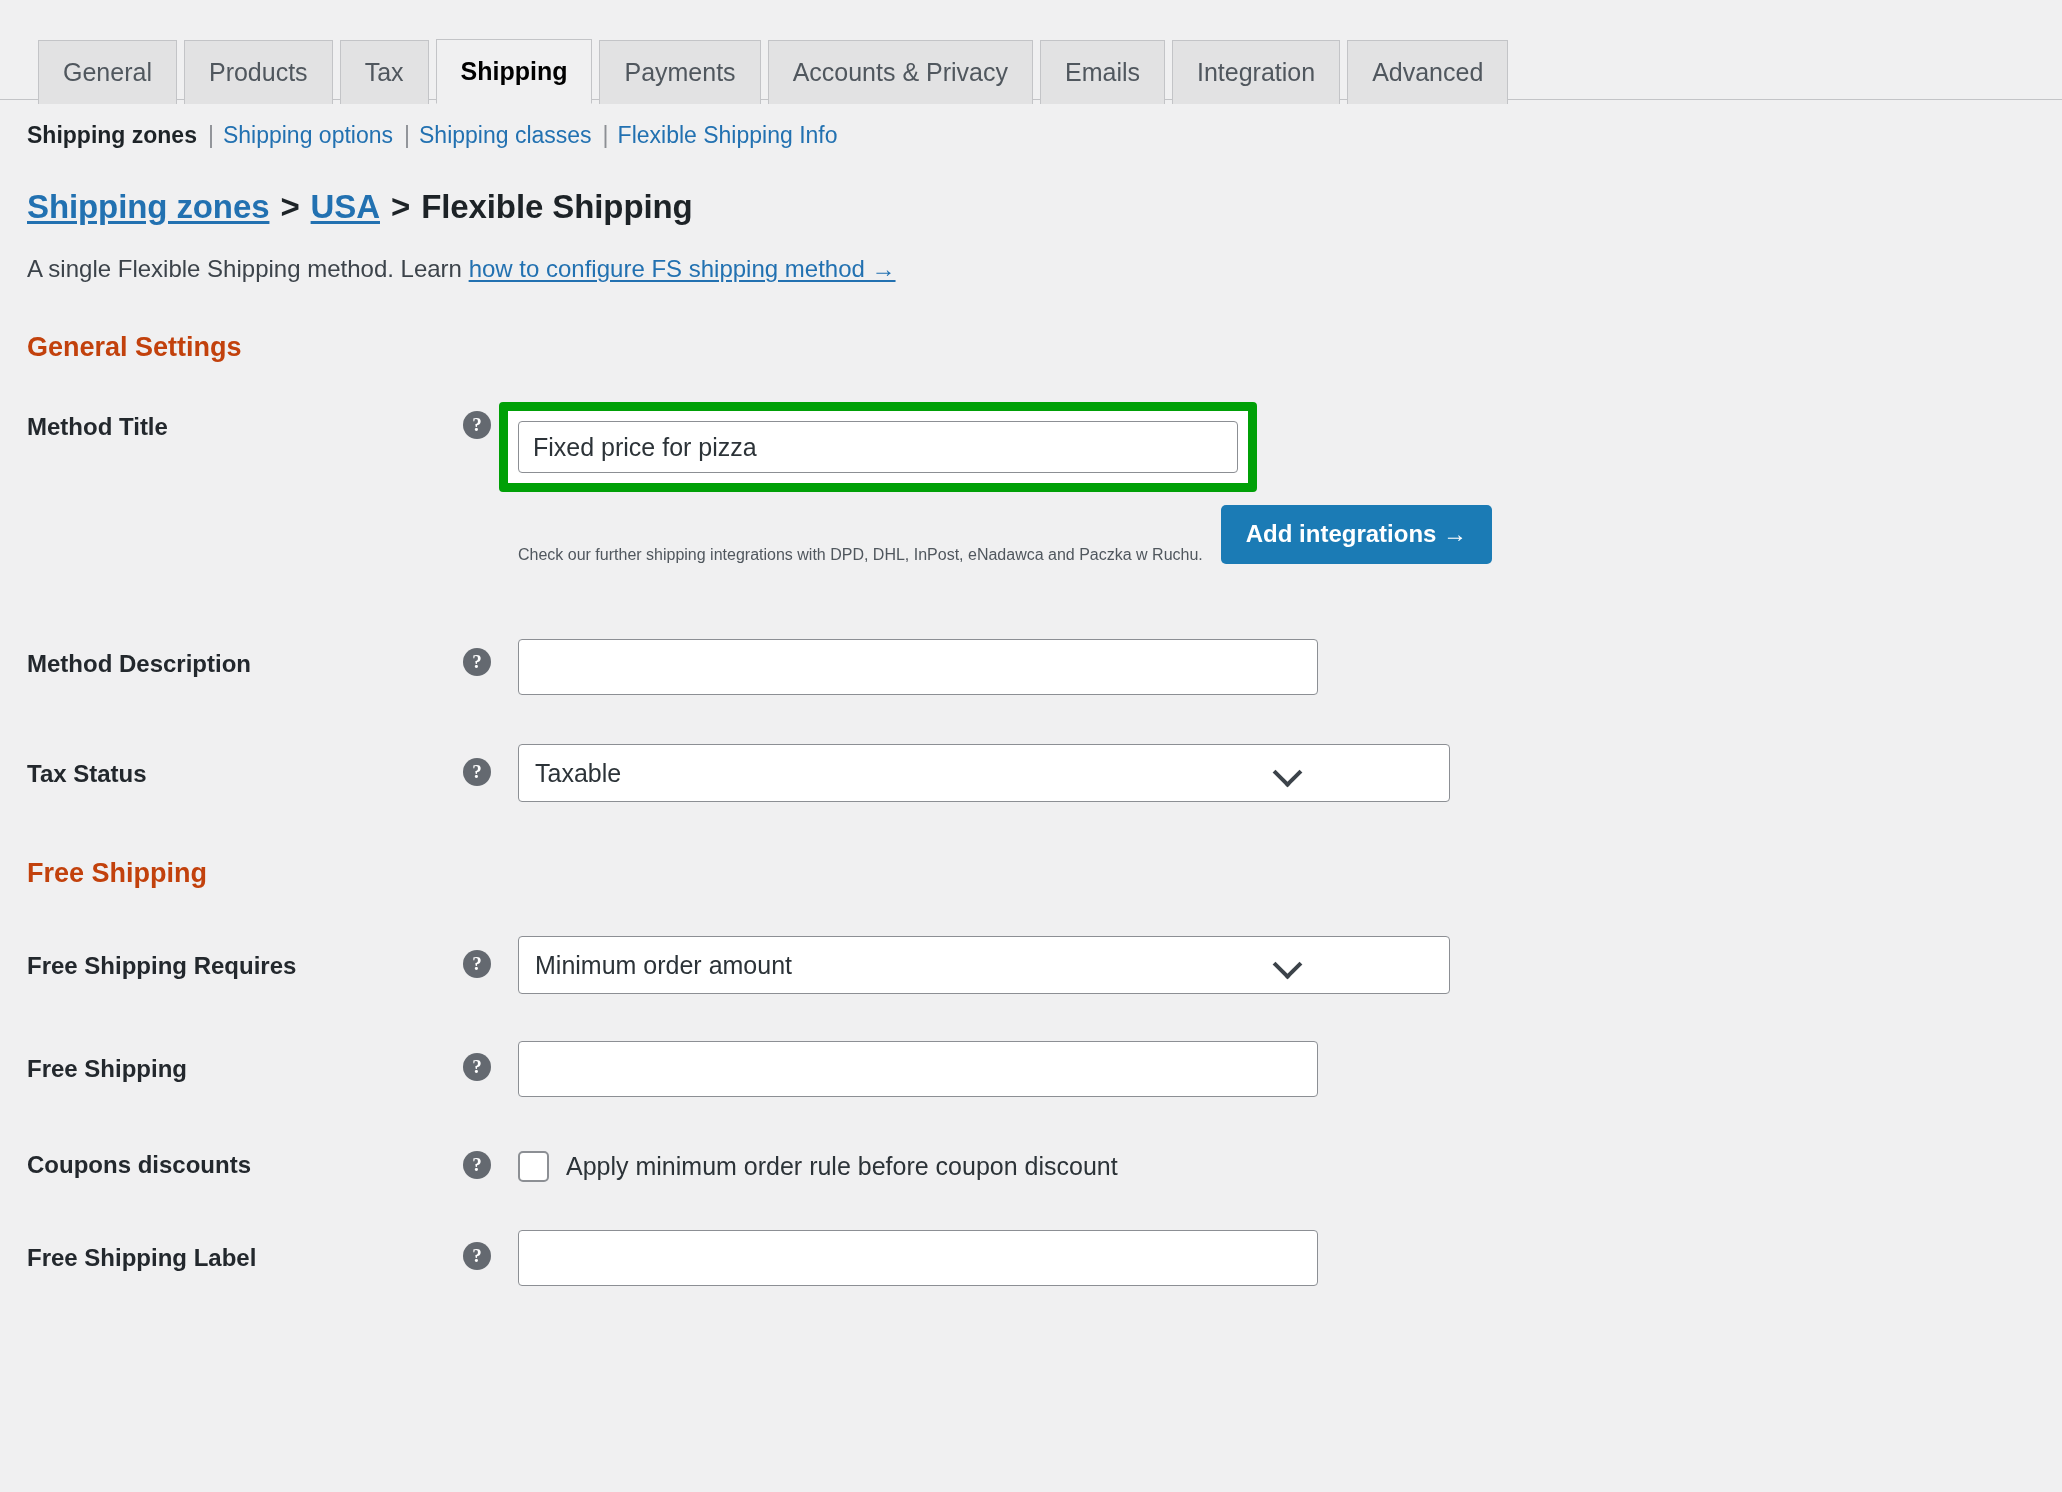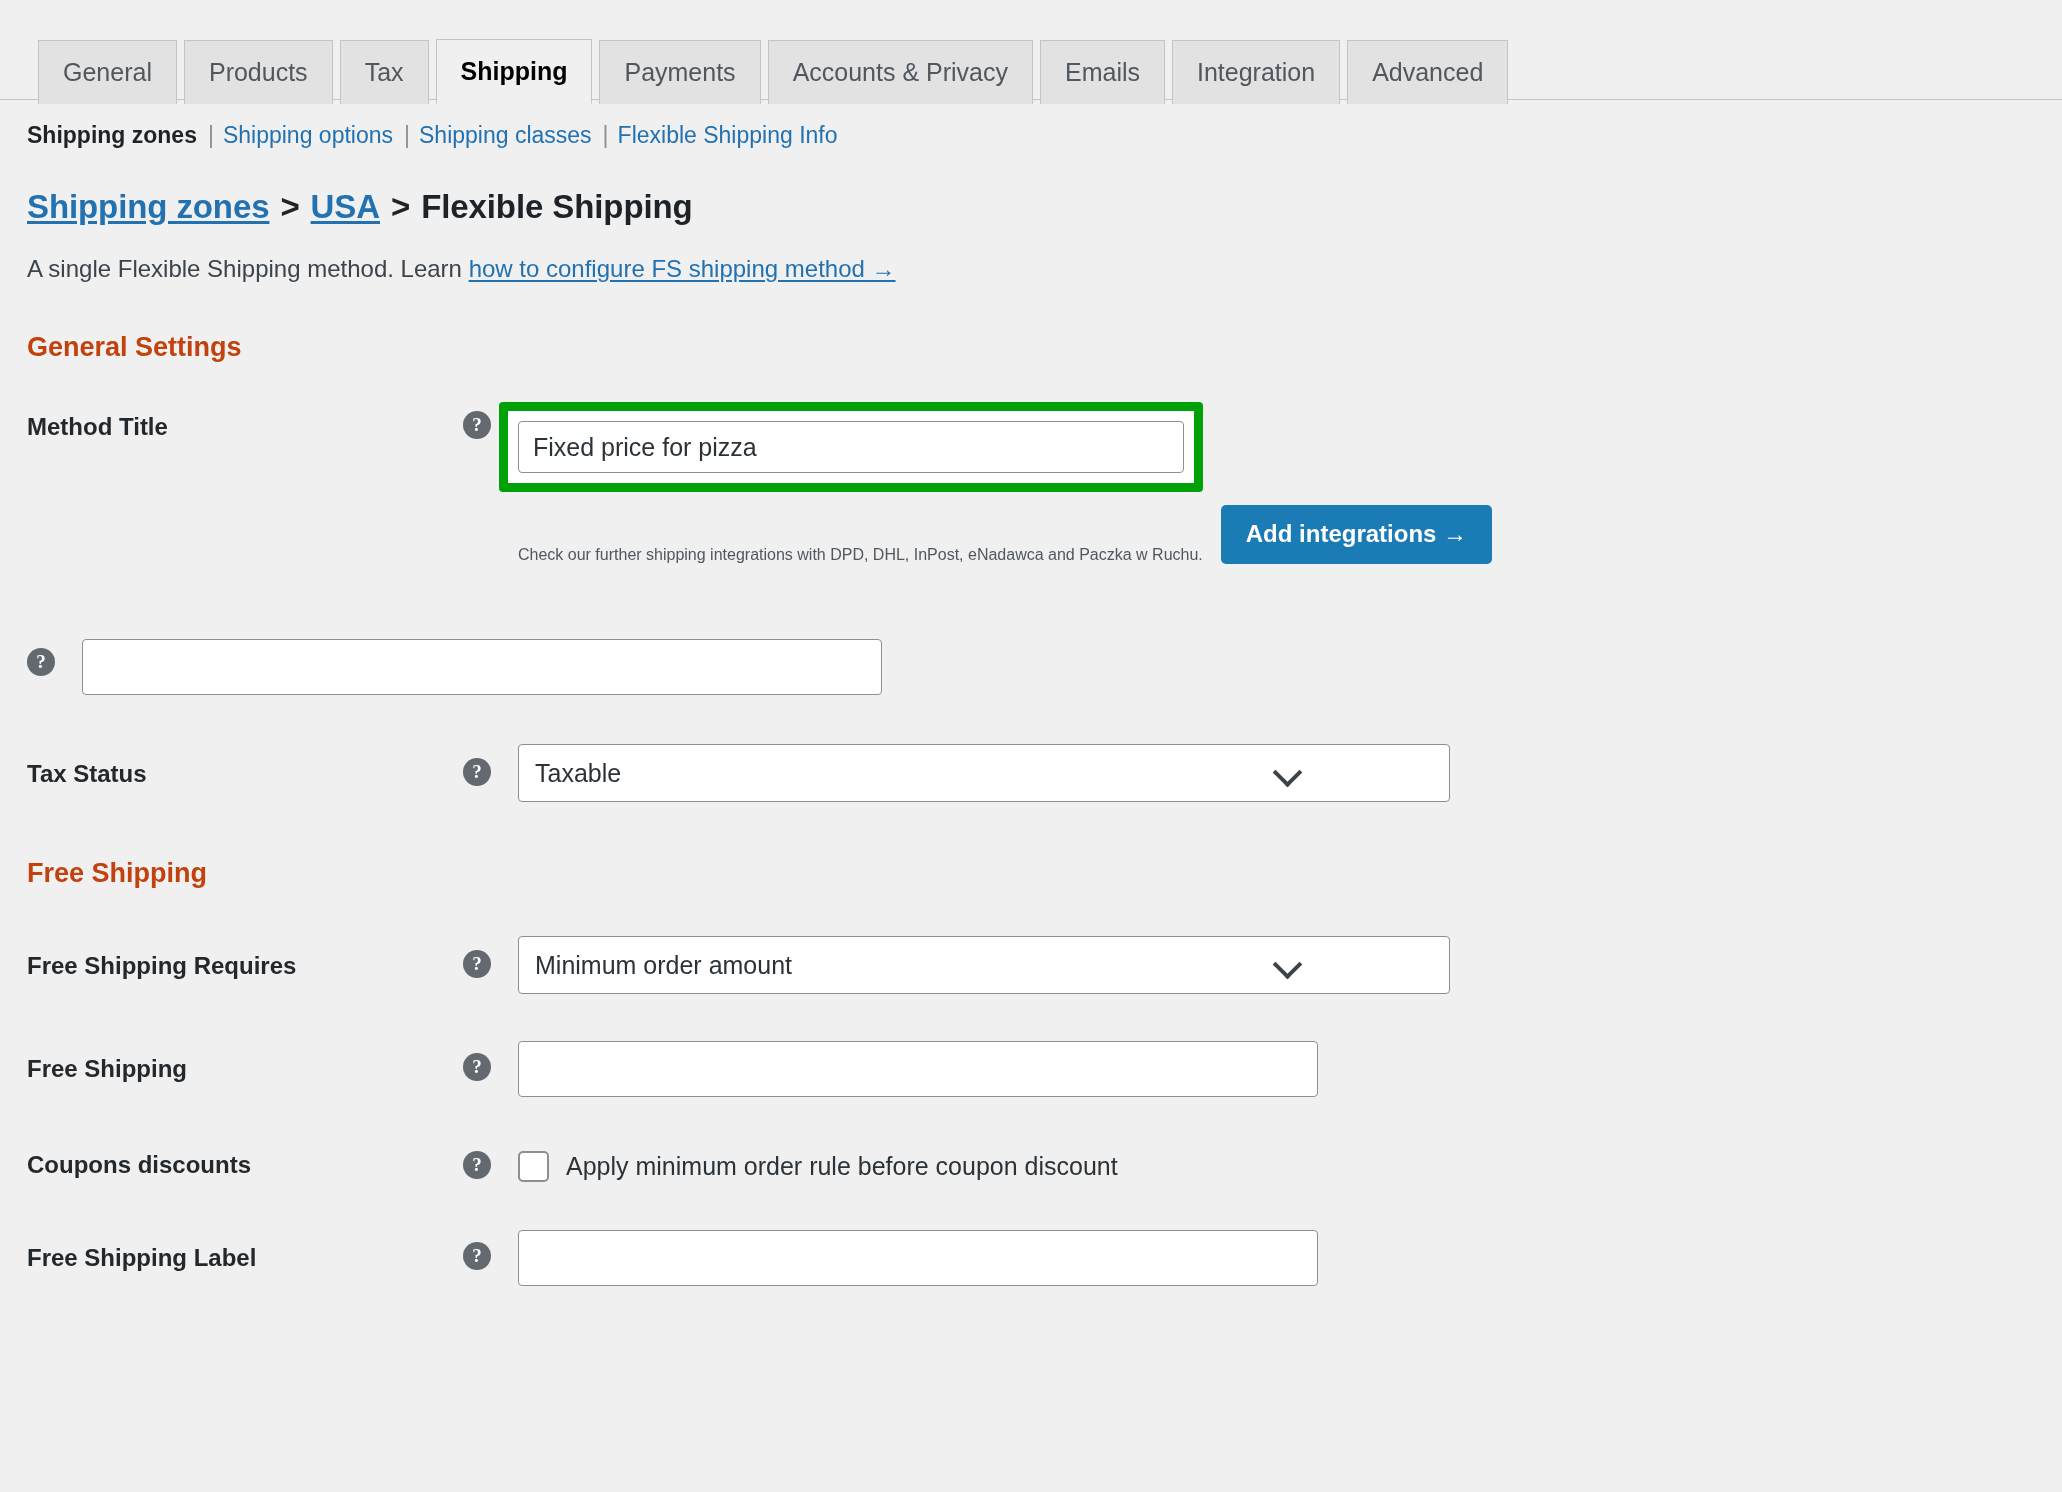--- a/index.html
+++ b/index.html
@@ -225,21 +225,21 @@
     display: inline-block;
     border: 9px solid #00a007;
     border-radius: 4px;
     padding: 10px;
     background: #ffffff;
     position: relative;
     left: -19px;
     box-sizing: content-box;
   }
   .highlight-box .text-input {
-    width: 666px;
+    width: 720px;
     height: 52px;
     font-size: 25px;
   }
 
   .integrations-line {
     display: flex;
     align-items: center;
     margin-top: 13px;
   }
   .integrations-text {
@@ -342,20 +342,21 @@
           <input class="text-input" type="text" value="Fixed price for pizza" style="">
         </div>
         <div class="integrations-line">
           <span class="integrations-text">Check our further shipping integrations with DPD, DHL, InPost, eNadawca and Paczka w Ruchu.</span>
           <button class="btn-primary">Add integrations →</button>
         </div>
       </div>
     </div>
 
     <div class="row" style="margin-top:75px;">
+      <div class="row-label">Method Description</div>
       <div class="help-icon">?</div>
       <div class="row-field">
         <input class="text-input" type="text" style="height: 56px;" value="">
       </div>
     </div>
 
     <div class="row" style="margin-top:49px;">
       <div class="row-label" style="padding-top:18px;">Tax Status</div>
       <div class="help-icon" style="margin-top:14px;">?</div>
       <div class="row-field">

